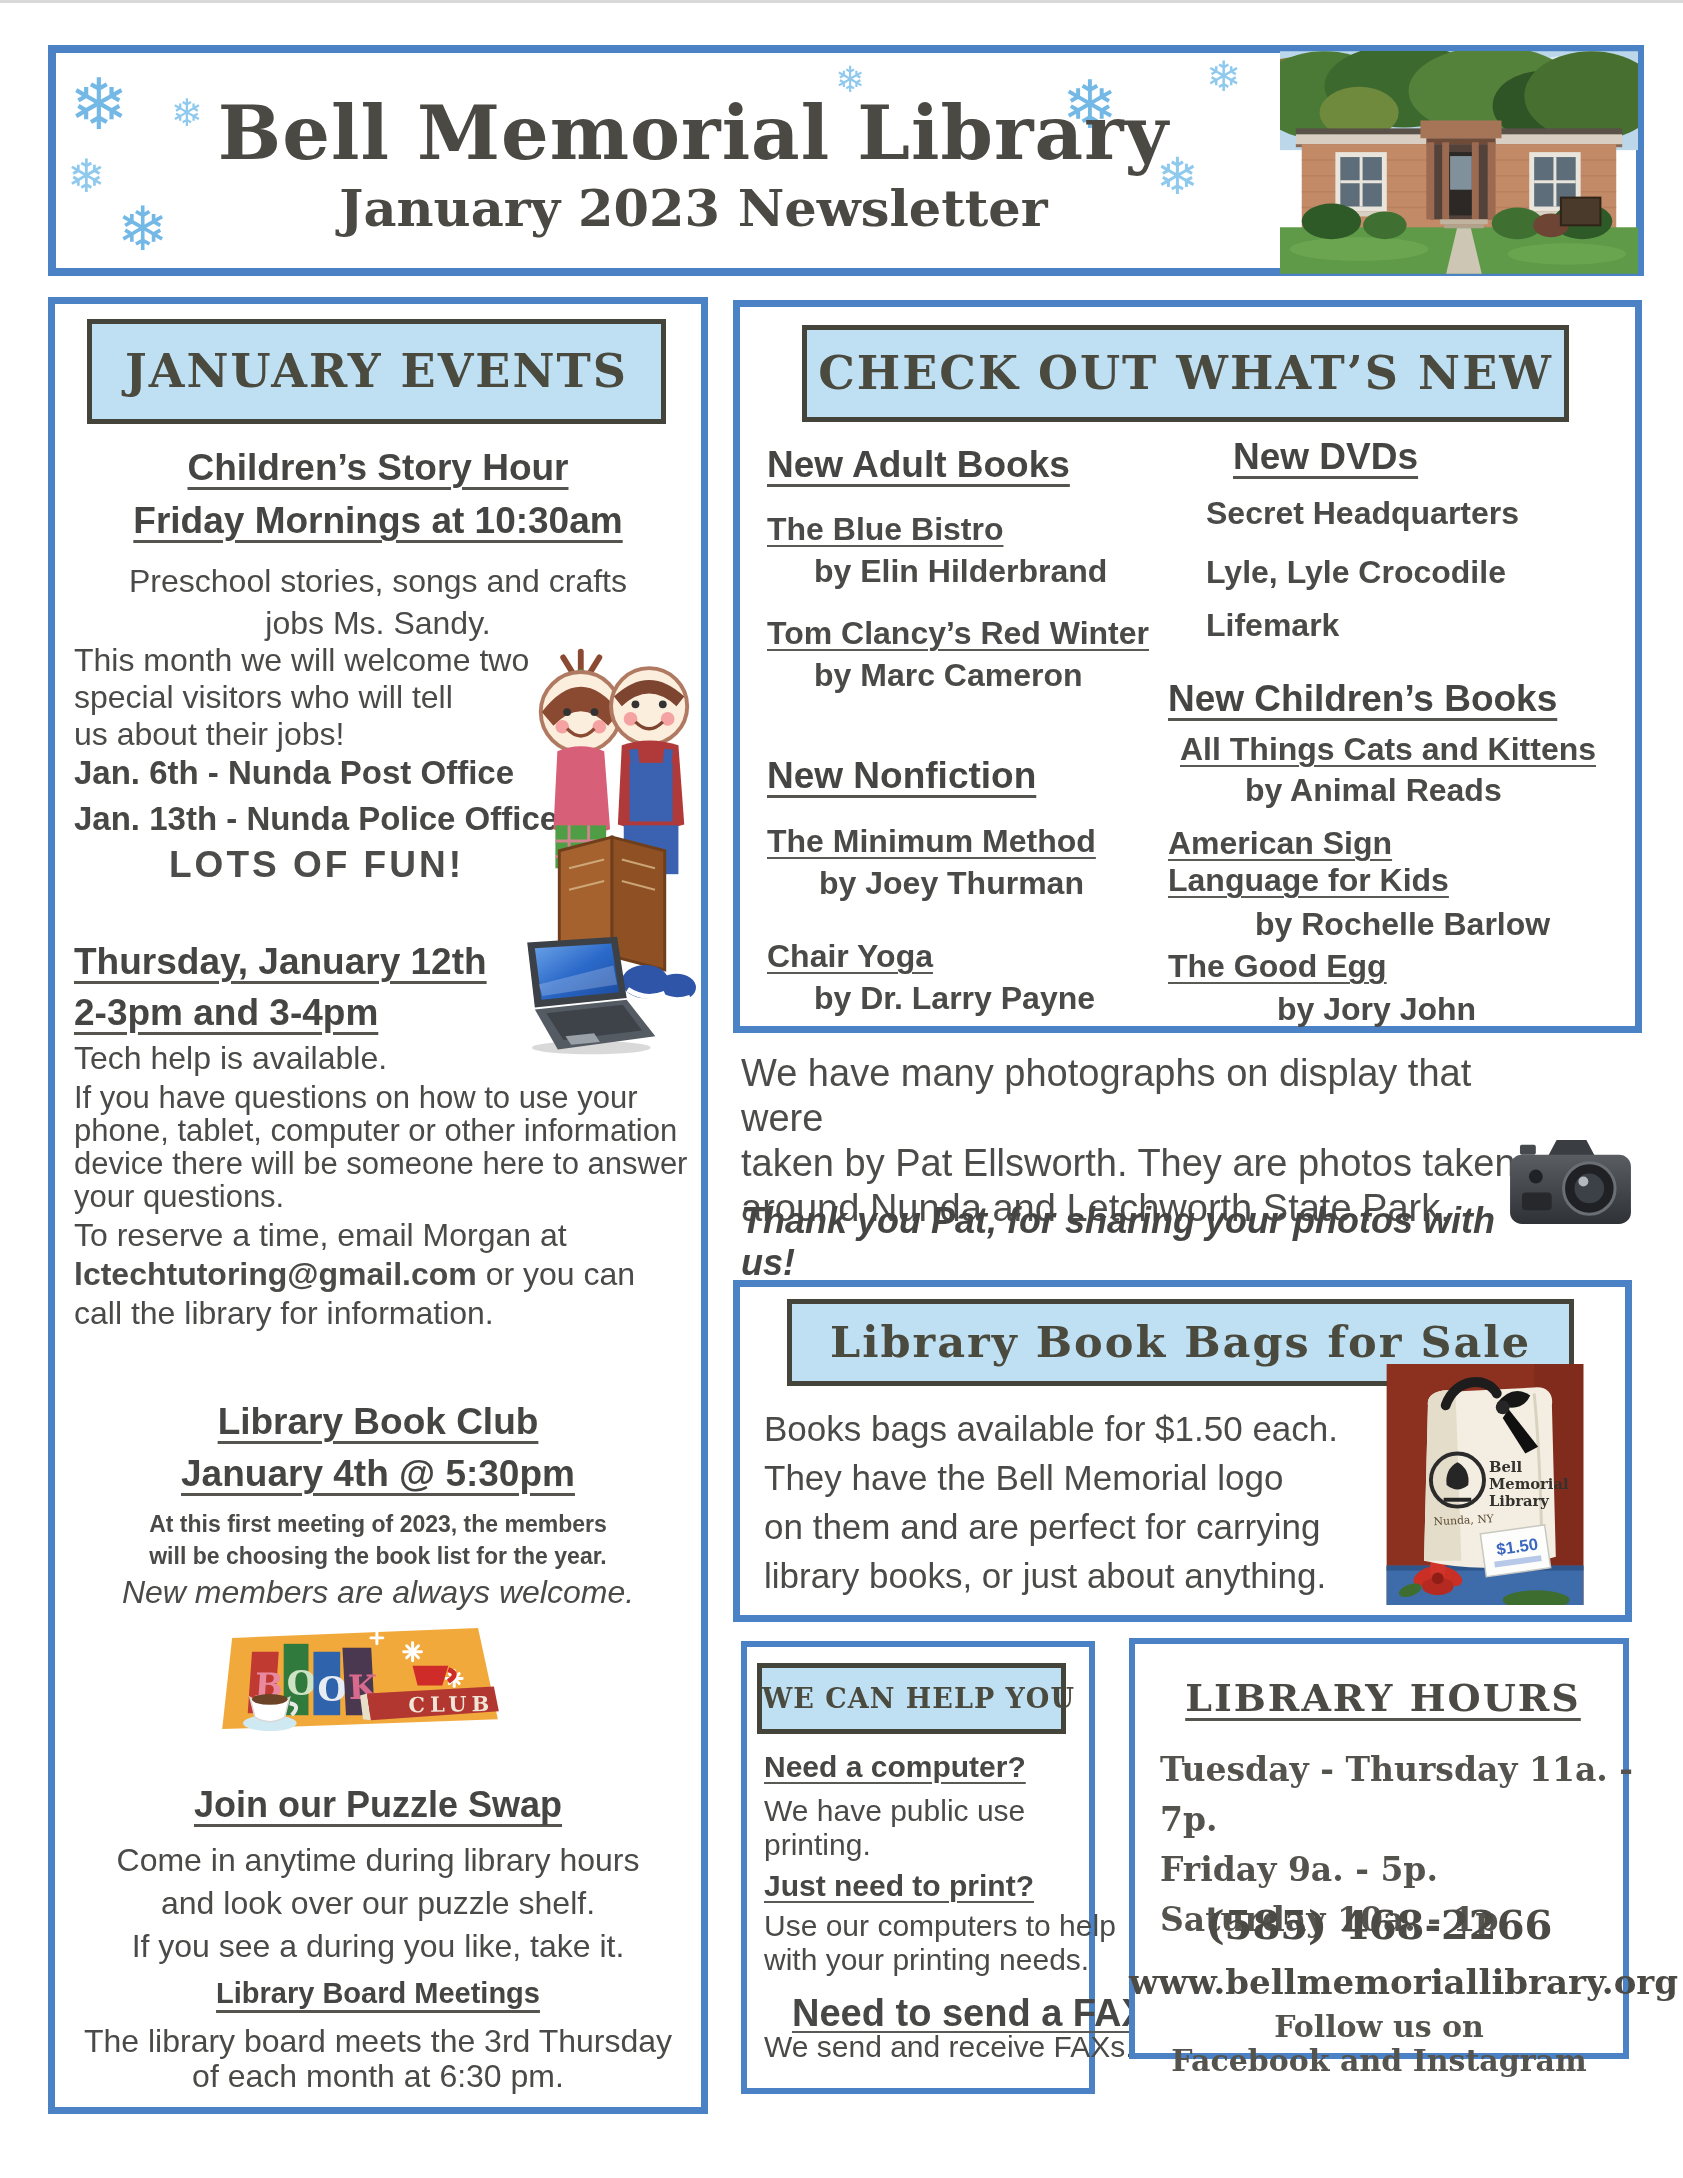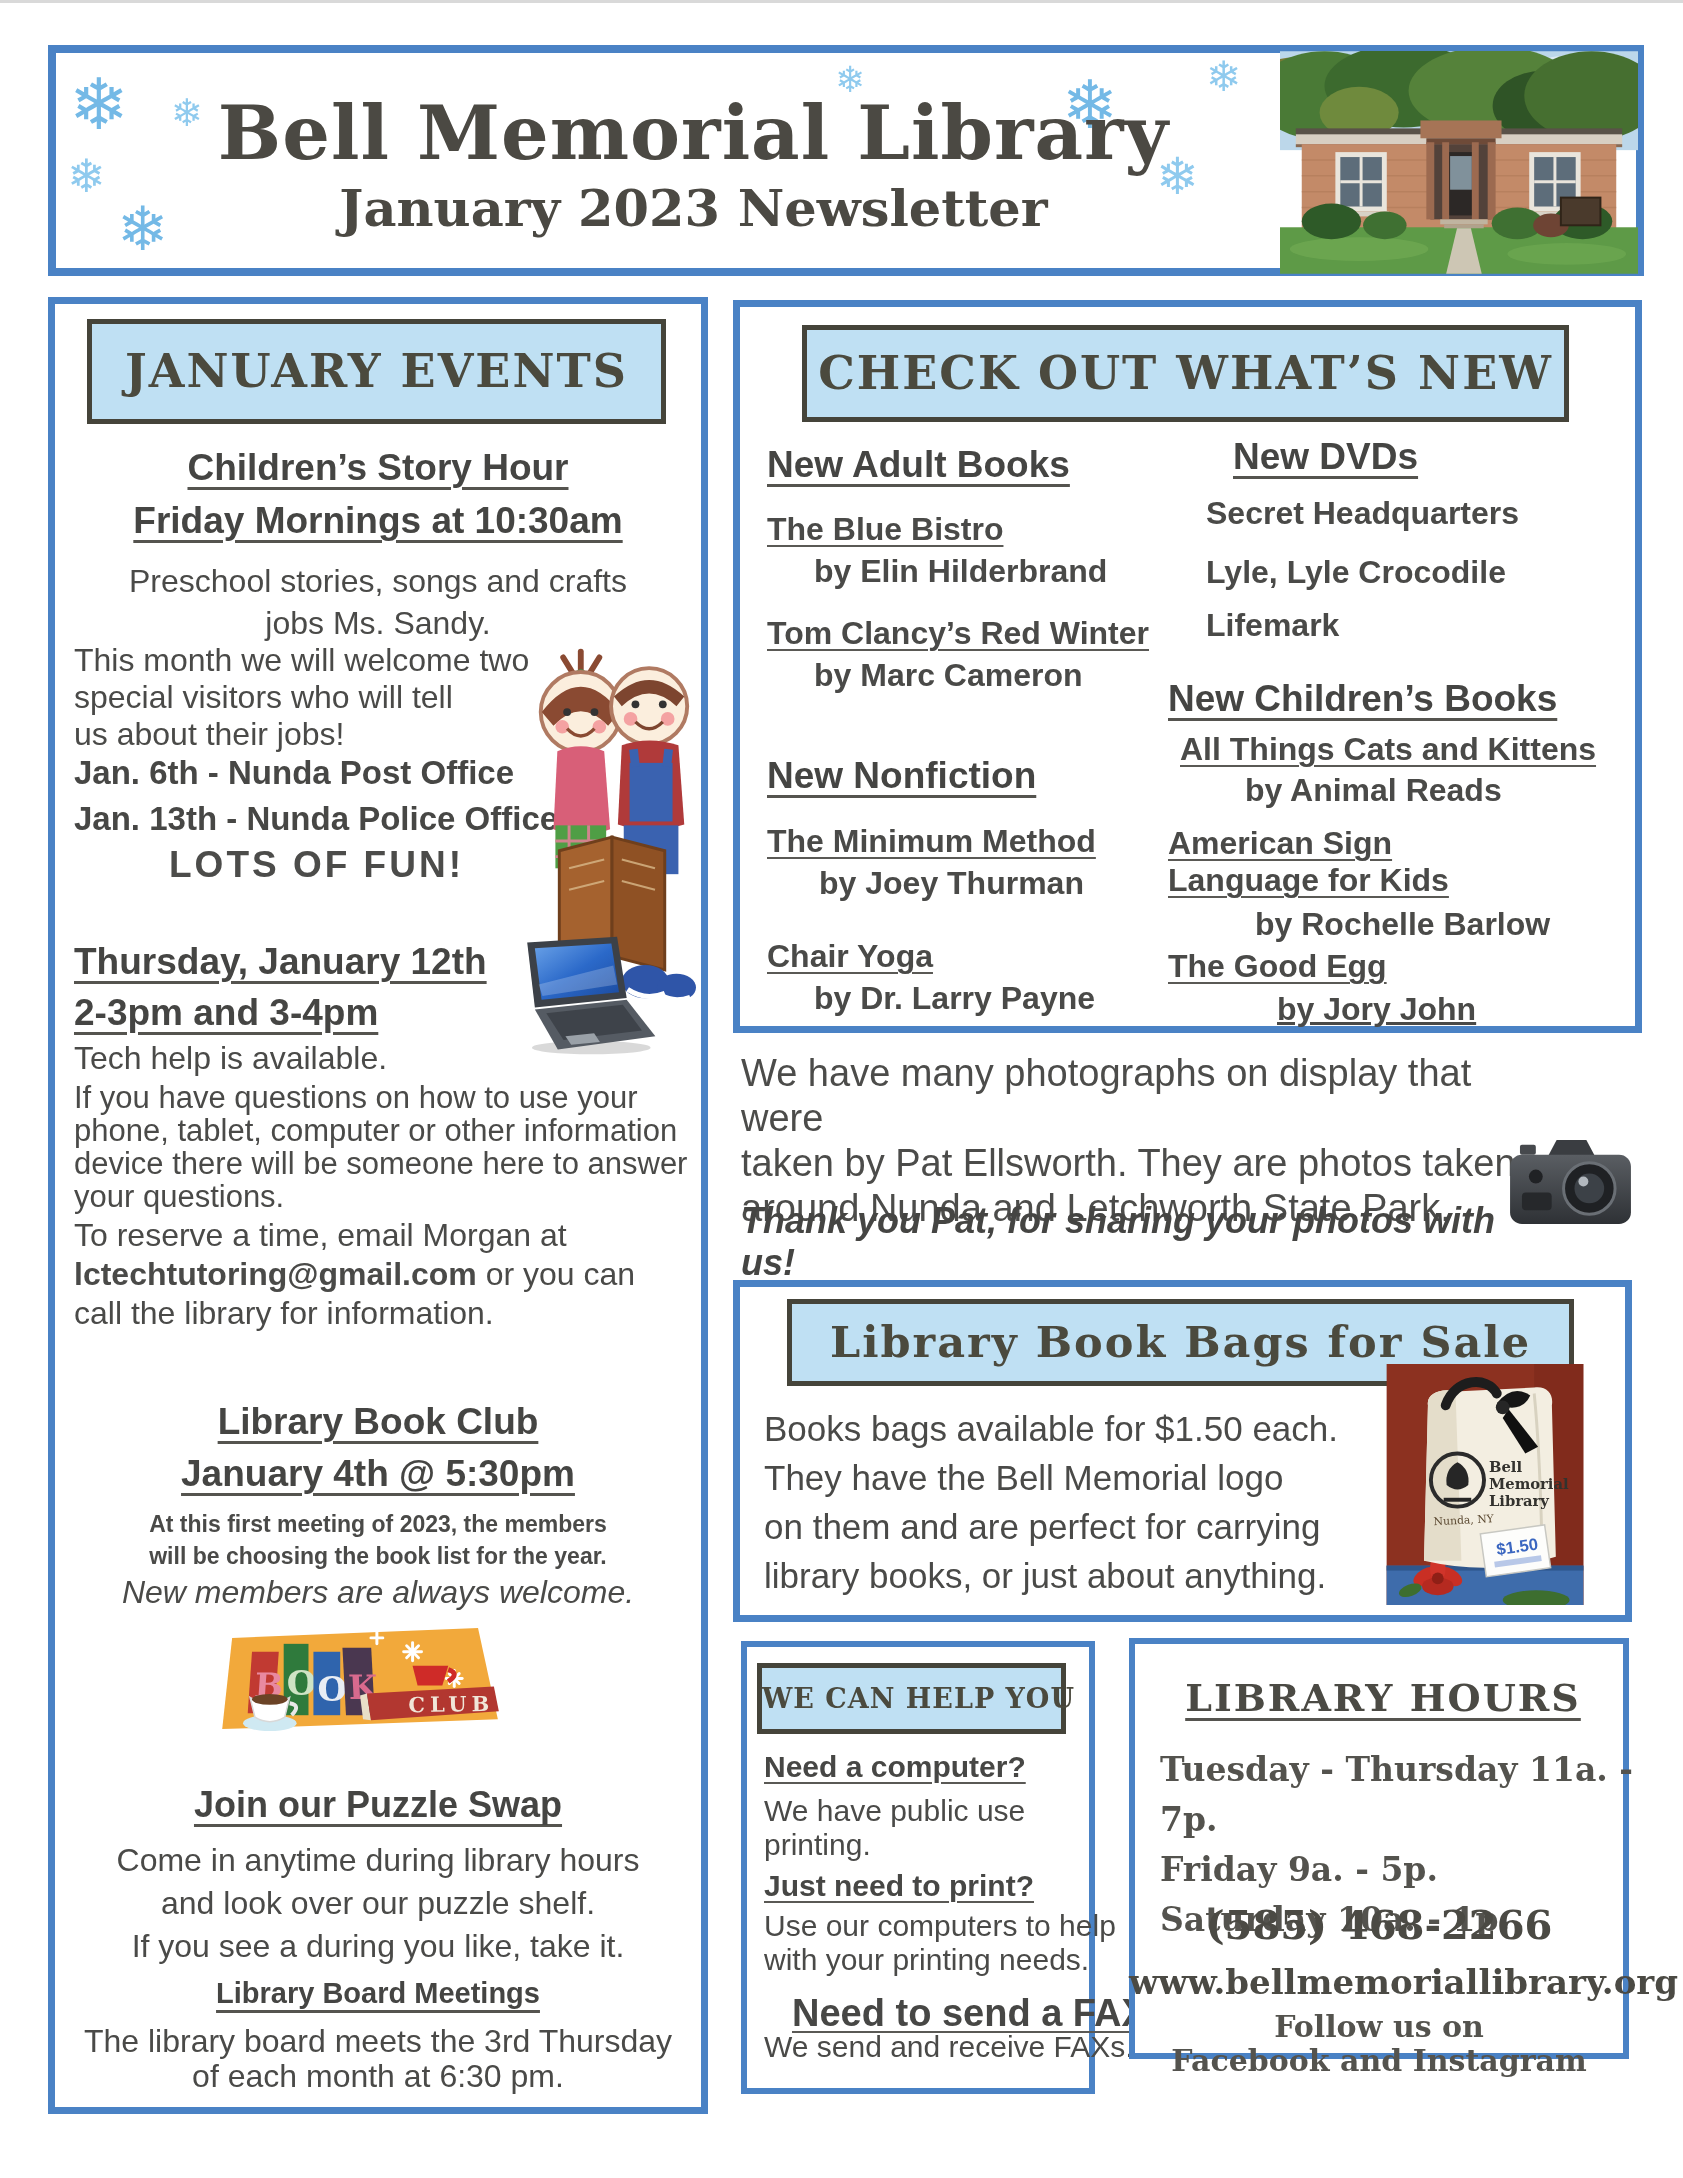--- a/index.html
+++ b/index.html
@@ -291,21 +291,21 @@
   <div class="abs b" style="left:1206px;top:495px;font-size:32px;">Secret Headquarters</div>
   <div class="abs b" style="left:1206px;top:554px;font-size:32px;">Lyle, Lyle Crocodile</div>
   <div class="abs b" style="left:1206px;top:607px;font-size:32px;">Lifemark</div>
 
   <div class="abs b" style="left:1168px;top:678px;font-size:37px;color:#454543;"><span class="u">New Children’s Books</span></div>
   <div class="abs b" style="left:1180px;top:731px;font-size:32px;"><span class="u2">All Things Cats and Kittens</span></div>
   <div class="abs b" style="left:1245px;top:772px;font-size:32px;">by Animal Reads</div>
   <div class="abs b u2" style="left:1168px;top:825px;width:327px;font-size:32px;line-height:37px;">American Sign Language for Kids</div>
   <div class="abs b" style="left:1255px;top:906px;font-size:32px;">by Rochelle Barlow</div>
   <div class="abs b" style="left:1168px;top:948px;font-size:32px;"><span class="u2">The Good Egg</span></div>
-  <div class="abs b" style="left:1277px;top:991px;font-size:32px;text-decoration:underline;">by Jory John</div>
+  <div class="abs b" style="left:1277px;top:991px;font-size:32px;">by Jory John</div>
 
   <div class="abs" style="left:741px;top:1051px;width:792px;font-size:38px;line-height:45px;color:#4c4c4a;">
     <span class="line">We have many photographs on display that were</span>
     <span class="line">taken by Pat Ellsworth.  They are photos taken</span>
     <span class="line">around Nunda and Letchworth State Park.</span>
   </div>
 
   <svg class="abs" style="left:1505px;top:1127px;" width="131" height="107" viewBox="0 0 130 108">
     <defs>
       <linearGradient id="cam" x1="0" y1="0" x2="0" y2="1">

